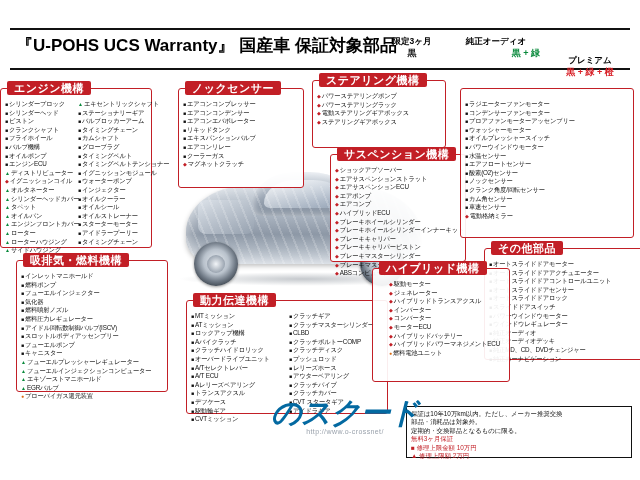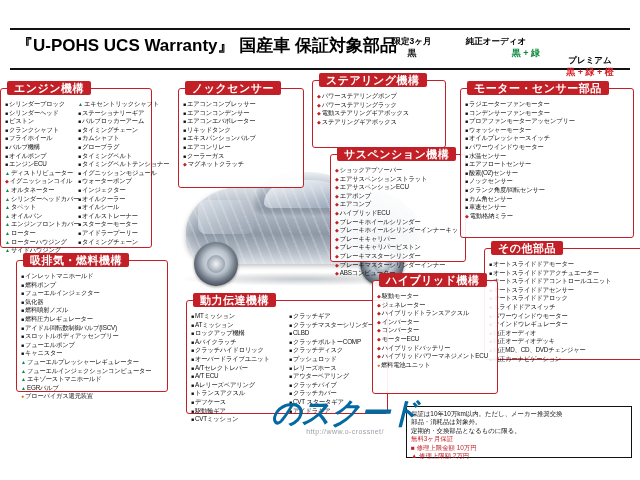--- a/index.html
+++ b/index.html
@@ -99,21 +99,21 @@
 
   
   #b-engine{left:0;top:88px;width:150px;height:158px;}
   #b-intake{left:16px;top:260px;width:150px;height:130px;}
   #b-aircon{left:178px;top:88px;width:124px;height:98px;}
   #b-steering{left:312px;top:80px;width:132px;height:66px;}
   #b-suspension{left:330px;top:154px;width:134px;height:106px;}
   #b-motor{left:460px;top:88px;width:172px;height:148px;}
   #b-other{left:484px;top:248px;width:160px;height:110px;}
   #b-power{left:186px;top:300px;width:200px;height:112px;}
-  #b-hybrid{left:372px;top:280px;width:124px;height:112px;}
+  #b-hybrid{left:372px;top:268px;width:124px;height:112px;padding-left:12px;}
 
   
   .note{
     position:absolute;left:406px;top:406px;width:226px;height:52px;
     border:1px solid #111;font-size:6.4px;line-height:8.4px;padding:3px 4px;box-sizing:border-box;
   }
   .note .l1{}
   .note .l2{}
   .note .l3{}
   .note .l4{color:#c21f26;}
@@ -262,21 +262,20 @@
         <li class="m-r">ブレーキホイールシリンダーインナーキット</li>
         <li class="m-r">ブレーキキャリパー</li>
         <li class="m-r">ブレーキキャリパーピストン</li>
         <li class="m-r">ブレーキマスターシリンダー</li>
         <li class="m-r">ブレーキマスターシリンダーインナー</li>
         <li class="m-r">ABSコンピューター</li>
       </ul>
   </div>
 
   <div class="box" id="b-motor">
-    <div class="bh">モーター・センサー部品</div>
     <ul>
         <li class="m-b">ラジエーターファンモーター</li>
         <li class="m-b">コンデンサーファンモーター</li>
         <li class="m-b">ブロアファンモーターアッセンブリー</li>
         <li class="m-b">ウォッシャーモーター</li>
         <li class="m-b">オイルプレッシャースイッチ</li>
         <li class="m-b">パワーウインドウモーター</li>
         <li class="m-b">水温センサー</li>
         <li class="m-b">エアフロートセンサー</li>
         <li class="m-b">酸素(O2)センサー</li>

